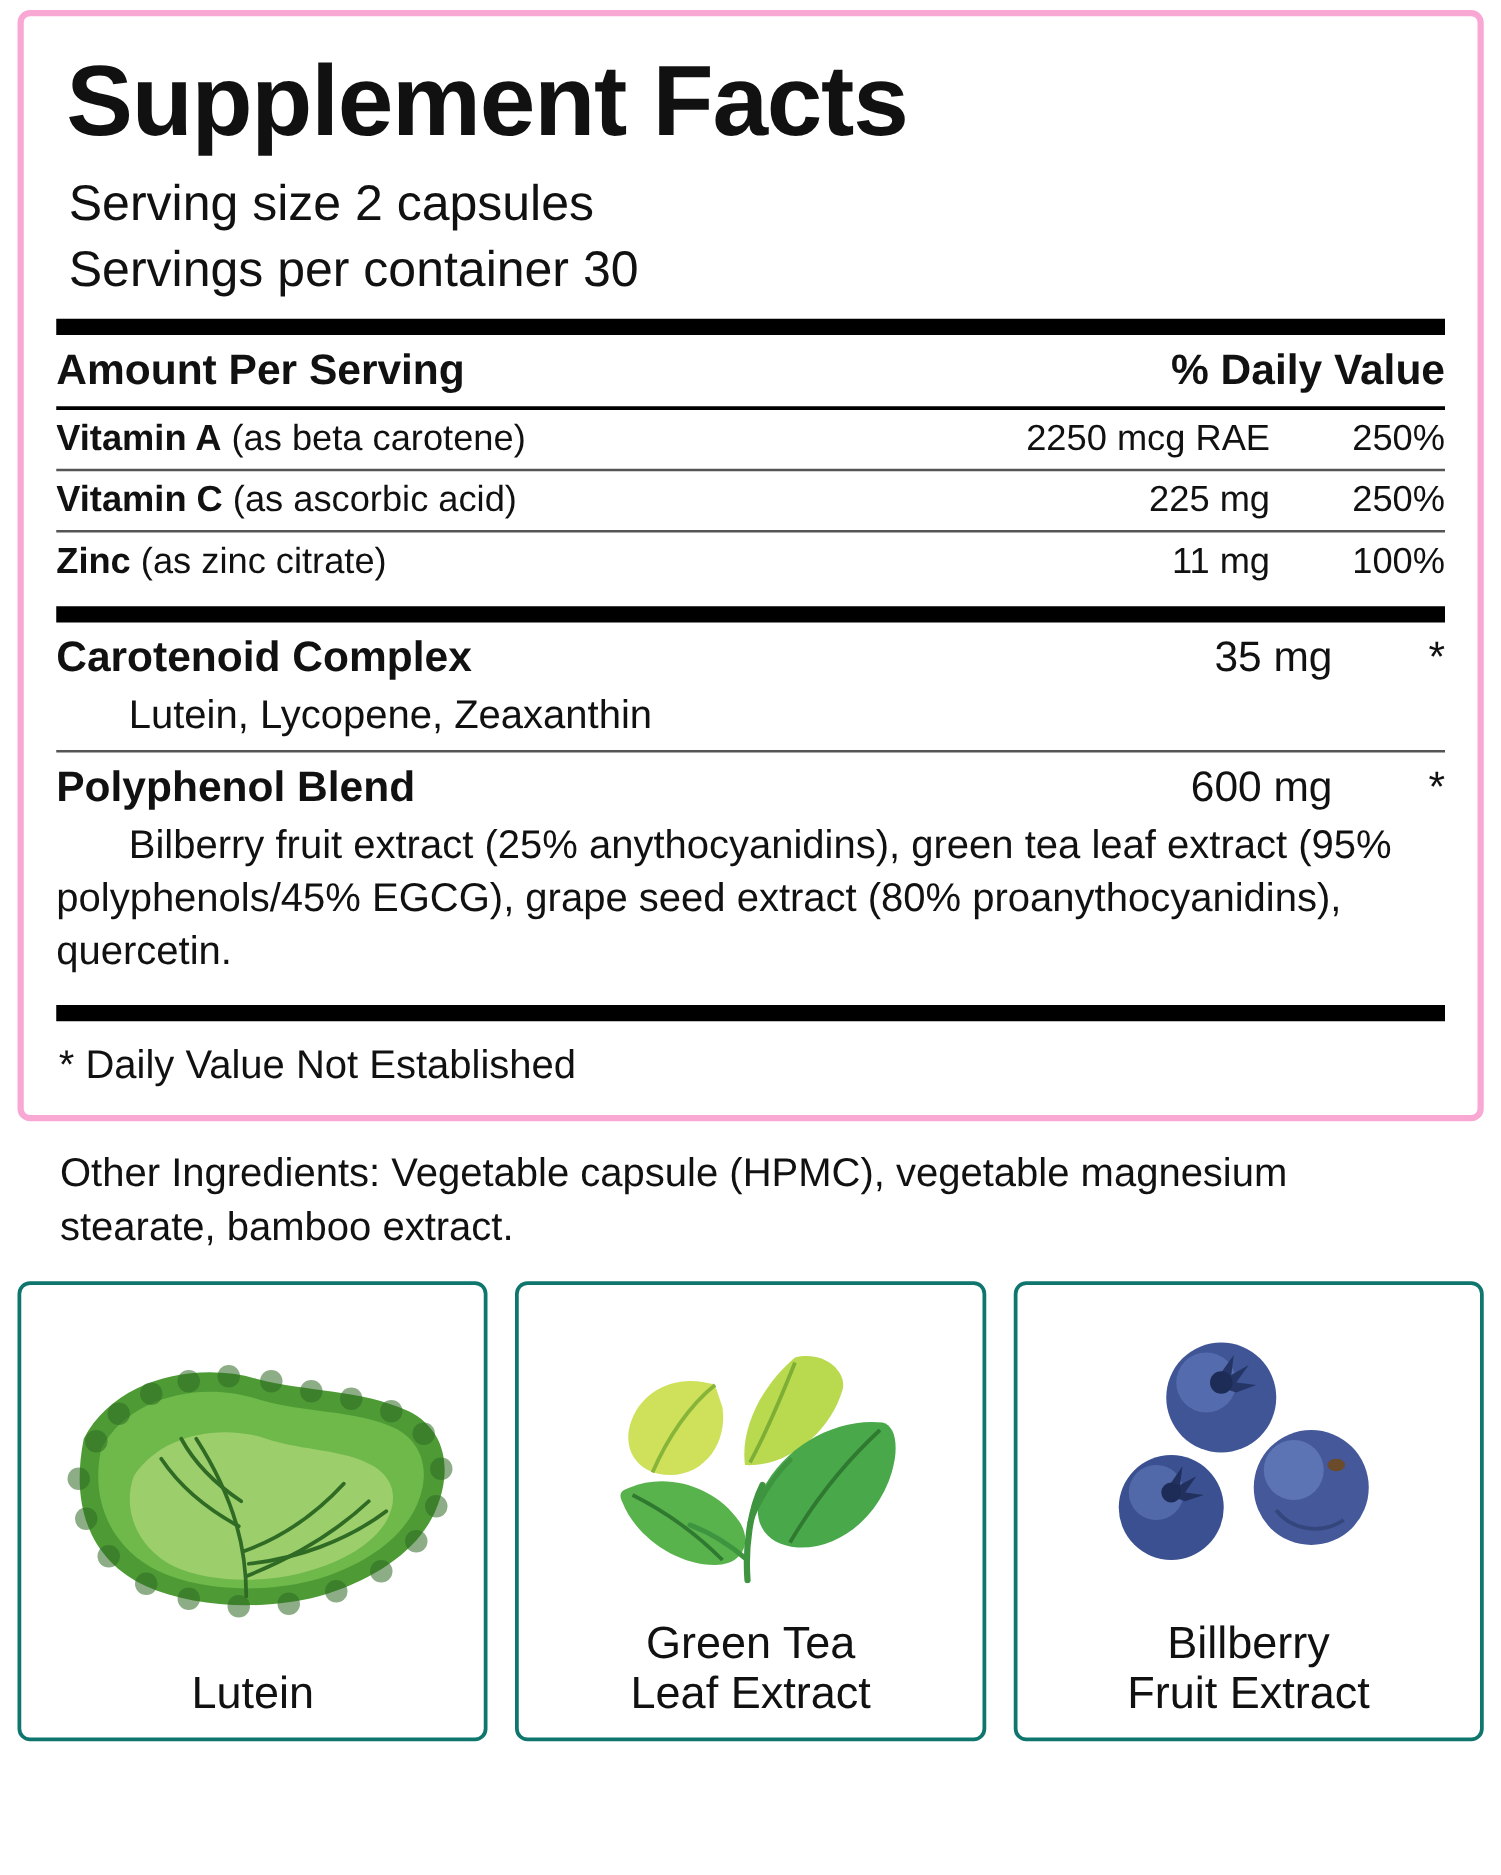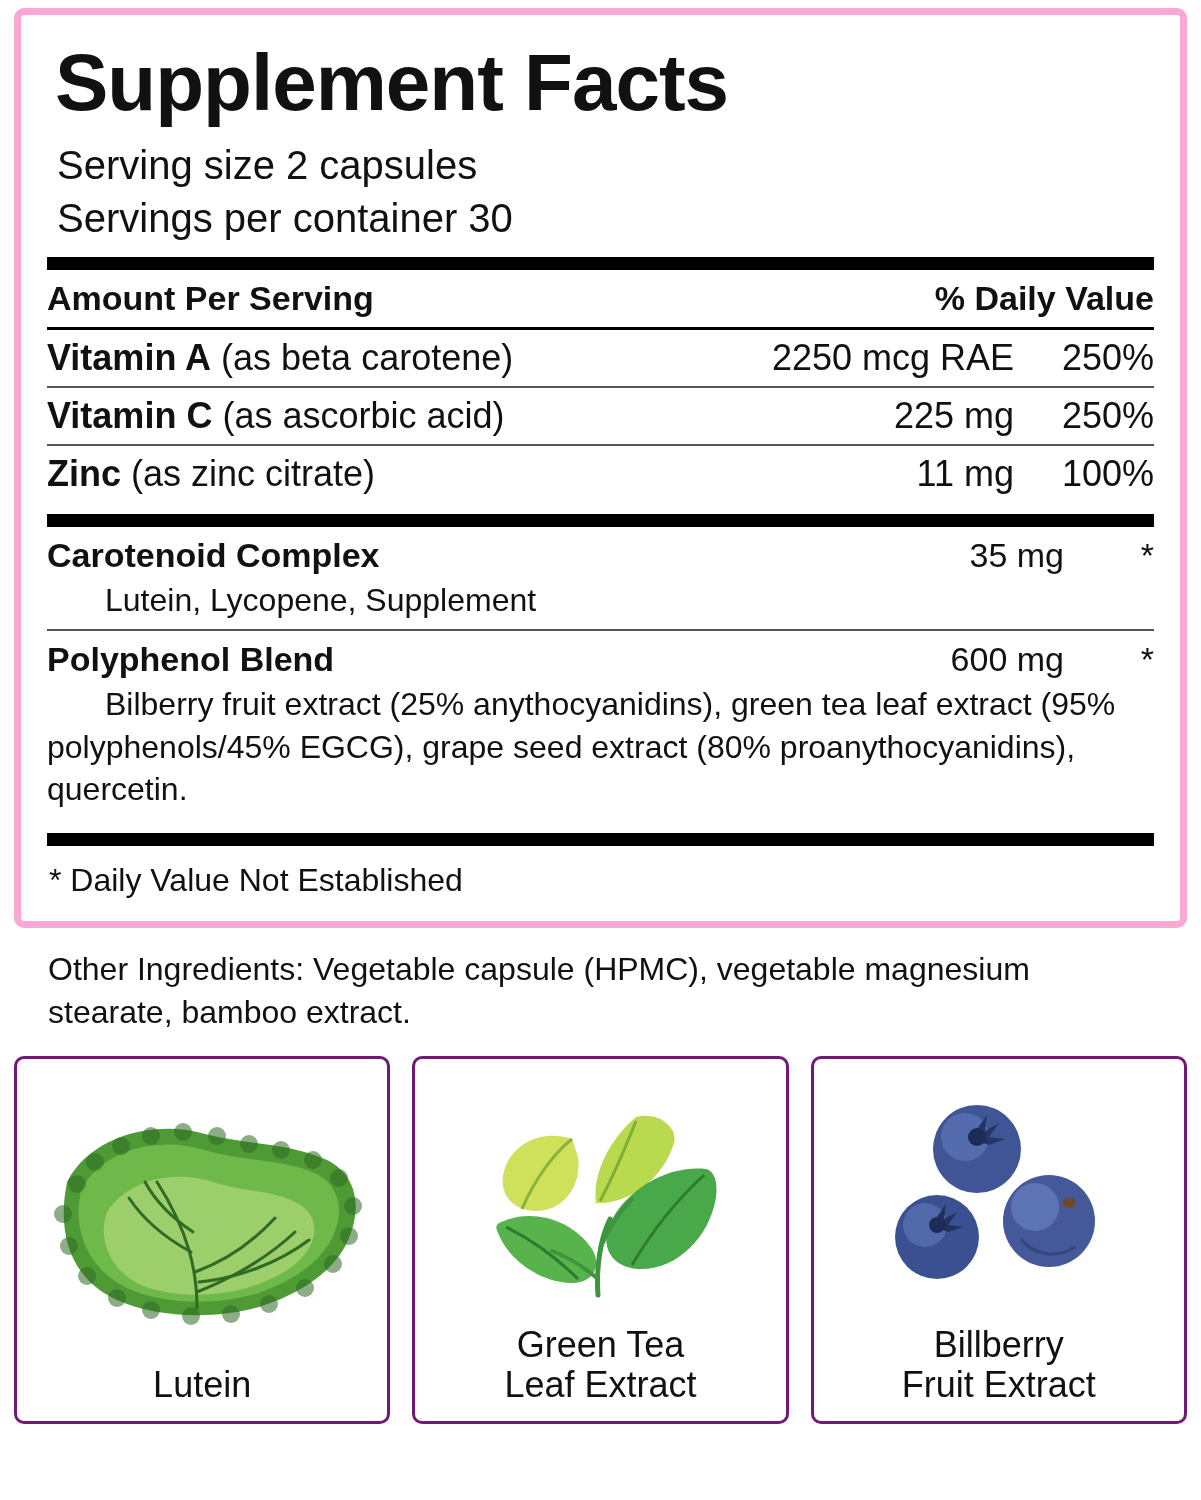--- a/index.html
+++ b/index.html
@@ -19,21 +19,21 @@
   .page {
     width: 1201px;
     height: 1500px;
     box-sizing: border-box;
     padding: 8px 14px 0 14px;
     position: relative;
   }
 
   
   .panel {
-    border: 7px solid #f9a8d4;
+    border: 5px solid #f9a8d4;
     border-radius: 10px;
     box-sizing: border-box;
     padding: 10px 26px 22px 26px;
     margin: 0 0 0 0;
   }
 
   .sf-title {
     font-weight: bold;
     font-size: 80px;
     line-height: 1.0;
@@ -60,21 +60,21 @@
   }
   .rule-hair {
     height: 2px;
     background: #555;
     margin: 0;
   }
 
   .row {
     display: flex;
     align-items: baseline;
-    font-size: 36px;
+    font-size: 29px;
     padding: 7px 0 7px 0;
   }
   .row .left {
     flex: 1 1 auto;
     white-space: nowrap;
     overflow: hidden;
   }
   .row .amount {
     flex: 0 0 auto;
     text-align: right;
@@ -144,21 +144,21 @@
 
   
   .cards {
     display: flex;
     gap: 22px;
     margin: 22px 0 0 0;
     padding: 0 0 0 0;
   }
   .card {
     flex: 1 1 0;
-    border: 3px solid #701a75;
+    border: 3px solid #0f766e;
     border-radius: 10px;
     box-sizing: border-box;
     height: 368px;
     display: flex;
     flex-direction: column;
     align-items: center;
     justify-content: flex-start;
     padding: 14px 8px 8px 8px;
     overflow: hidden;
   }
@@ -227,21 +227,21 @@
       <div class="dv">100%</div>
     </div>
 
     <div class="rule-thick"></div>
 
     <div class="blend-row">
       <div class="left">Carotenoid Complex</div>
       <div class="amount">35 mg</div>
       <div class="dv">*</div>
     </div>
-    <div class="sub-ingredients tight">Lutein, Lycopene, Supplement</div>
+    <div class="sub-ingredients tight">Lutein, Lycopene, Zeaxanthin</div>
 
     <div class="rule-hair"></div>
 
     <div class="blend-row">
       <div class="left">Polyphenol Blend</div>
       <div class="amount">600 mg</div>
       <div class="dv">*</div>
     </div>
     <div class="sub-ingredients">Bilberry fruit extract (25% anythocyanidins), green tea leaf extract (95% polyphenols/45% EGCG), grape seed extract (80% proanythocyanidins), quercetin.</div>
 

